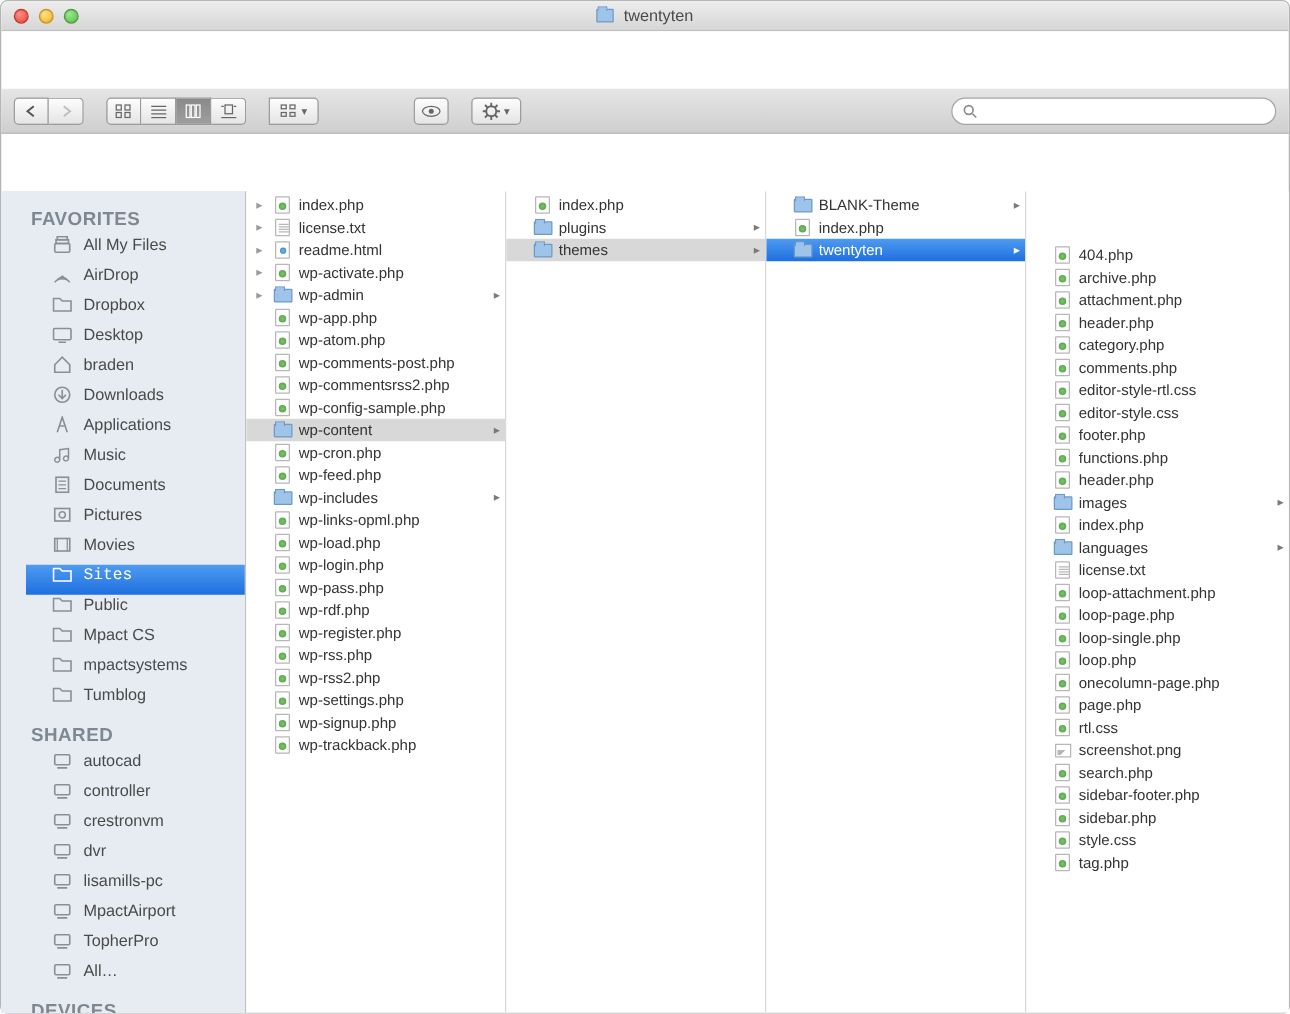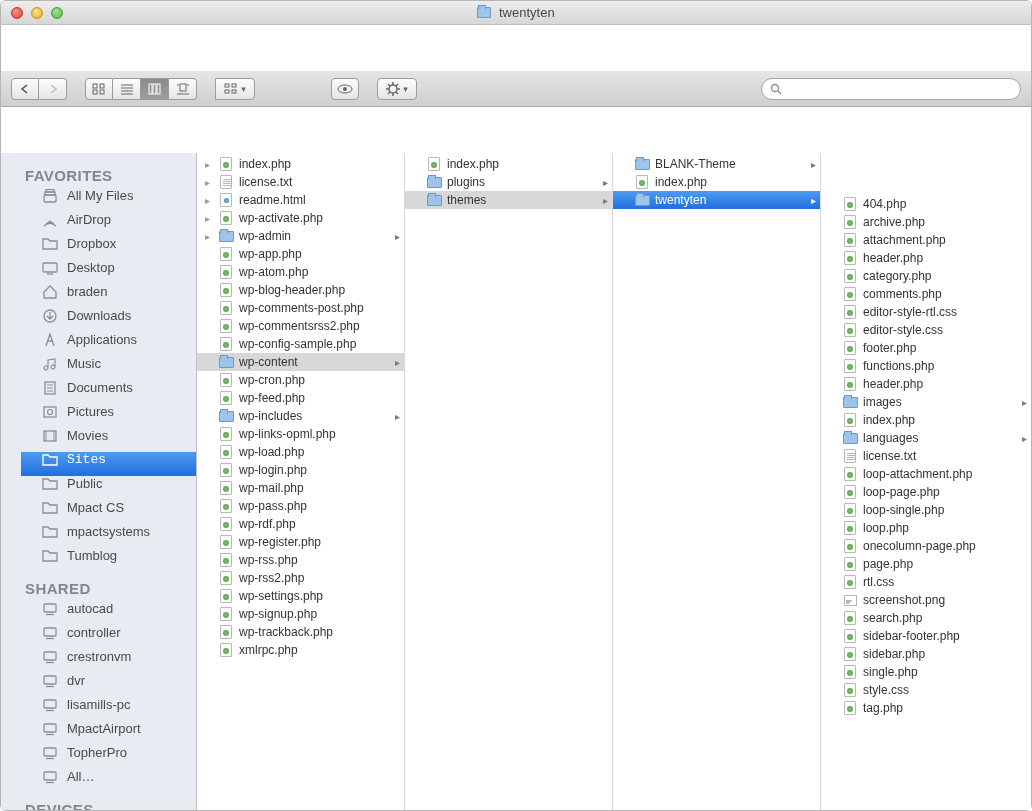--- a/index.html
+++ b/index.html
@@ -480,28 +480,20 @@
               <span class="php-icn"></span>
             </span>
             <span class="lbl">wp-atom.php</span>
             <span class="arrow">▸</span>
           </div>
           <div class="row">
             <span class="disc">▸</span>
             <span class="fi">
               <span class="php-icn"></span>
             </span>
-            <span class="lbl">wp-blog-header.php</span>
-            <span class="arrow">▸</span>
-          </div>
-          <div class="row">
-            <span class="disc">▸</span>
-            <span class="fi">
-              <span class="php-icn"></span>
-            </span>
             <span class="lbl">wp-comments-post.php</span>
             <span class="arrow">▸</span>
           </div>
           <div class="row">
             <span class="disc">▸</span>
             <span class="fi">
               <span class="php-icn"></span>
             </span>
             <span class="lbl">wp-commentsrss2.php</span>
             <span class="arrow">▸</span>
@@ -568,28 +560,20 @@
               <span class="php-icn"></span>
             </span>
             <span class="lbl">wp-login.php</span>
             <span class="arrow">▸</span>
           </div>
           <div class="row">
             <span class="disc">▸</span>
             <span class="fi">
               <span class="php-icn"></span>
             </span>
-            <span class="lbl">wp-mail.php</span>
-            <span class="arrow">▸</span>
-          </div>
-          <div class="row">
-            <span class="disc">▸</span>
-            <span class="fi">
-              <span class="php-icn"></span>
-            </span>
             <span class="lbl">wp-pass.php</span>
             <span class="arrow">▸</span>
           </div>
           <div class="row">
             <span class="disc">▸</span>
             <span class="fi">
               <span class="php-icn"></span>
             </span>
             <span class="lbl">wp-rdf.php</span>
             <span class="arrow">▸</span>
@@ -633,28 +617,20 @@
             </span>
             <span class="lbl">wp-signup.php</span>
             <span class="arrow">▸</span>
           </div>
           <div class="row">
             <span class="disc">▸</span>
             <span class="fi">
               <span class="php-icn"></span>
             </span>
             <span class="lbl">wp-trackback.php</span>
-            <span class="arrow">▸</span>
-          </div>
-          <div class="row">
-            <span class="disc">▸</span>
-            <span class="fi">
-              <span class="php-icn"></span>
-            </span>
-            <span class="lbl">xmlrpc.php</span>
             <span class="arrow">▸</span>
           </div>
         </div>
         <div class="col">
           <div class="row">
             <span class="disc">▸</span>
             <span class="fi">
               <span class="php-icn"></span>
             </span>
             <span class="lbl">index.php</span>
@@ -908,28 +884,20 @@
             <span class="disc">▸</span>
             <span class="fi">
               <span class="php-icn"></span>
             </span>
             <span class="lbl">sidebar.php</span>
             <span class="arrow">▸</span>
           </div>
           <div class="row">
             <span class="disc">▸</span>
             <span class="fi">
-              <span class="php-icn"></span>
-            </span>
-            <span class="lbl">single.php</span>
-            <span class="arrow">▸</span>
-          </div>
-          <div class="row">
-            <span class="disc">▸</span>
-            <span class="fi">
               <span class="css-icn"></span>
             </span>
             <span class="lbl">style.css</span>
             <span class="arrow">▸</span>
           </div>
           <div class="row">
             <span class="disc">▸</span>
             <span class="fi">
               <span class="php-icn"></span>
             </span>

